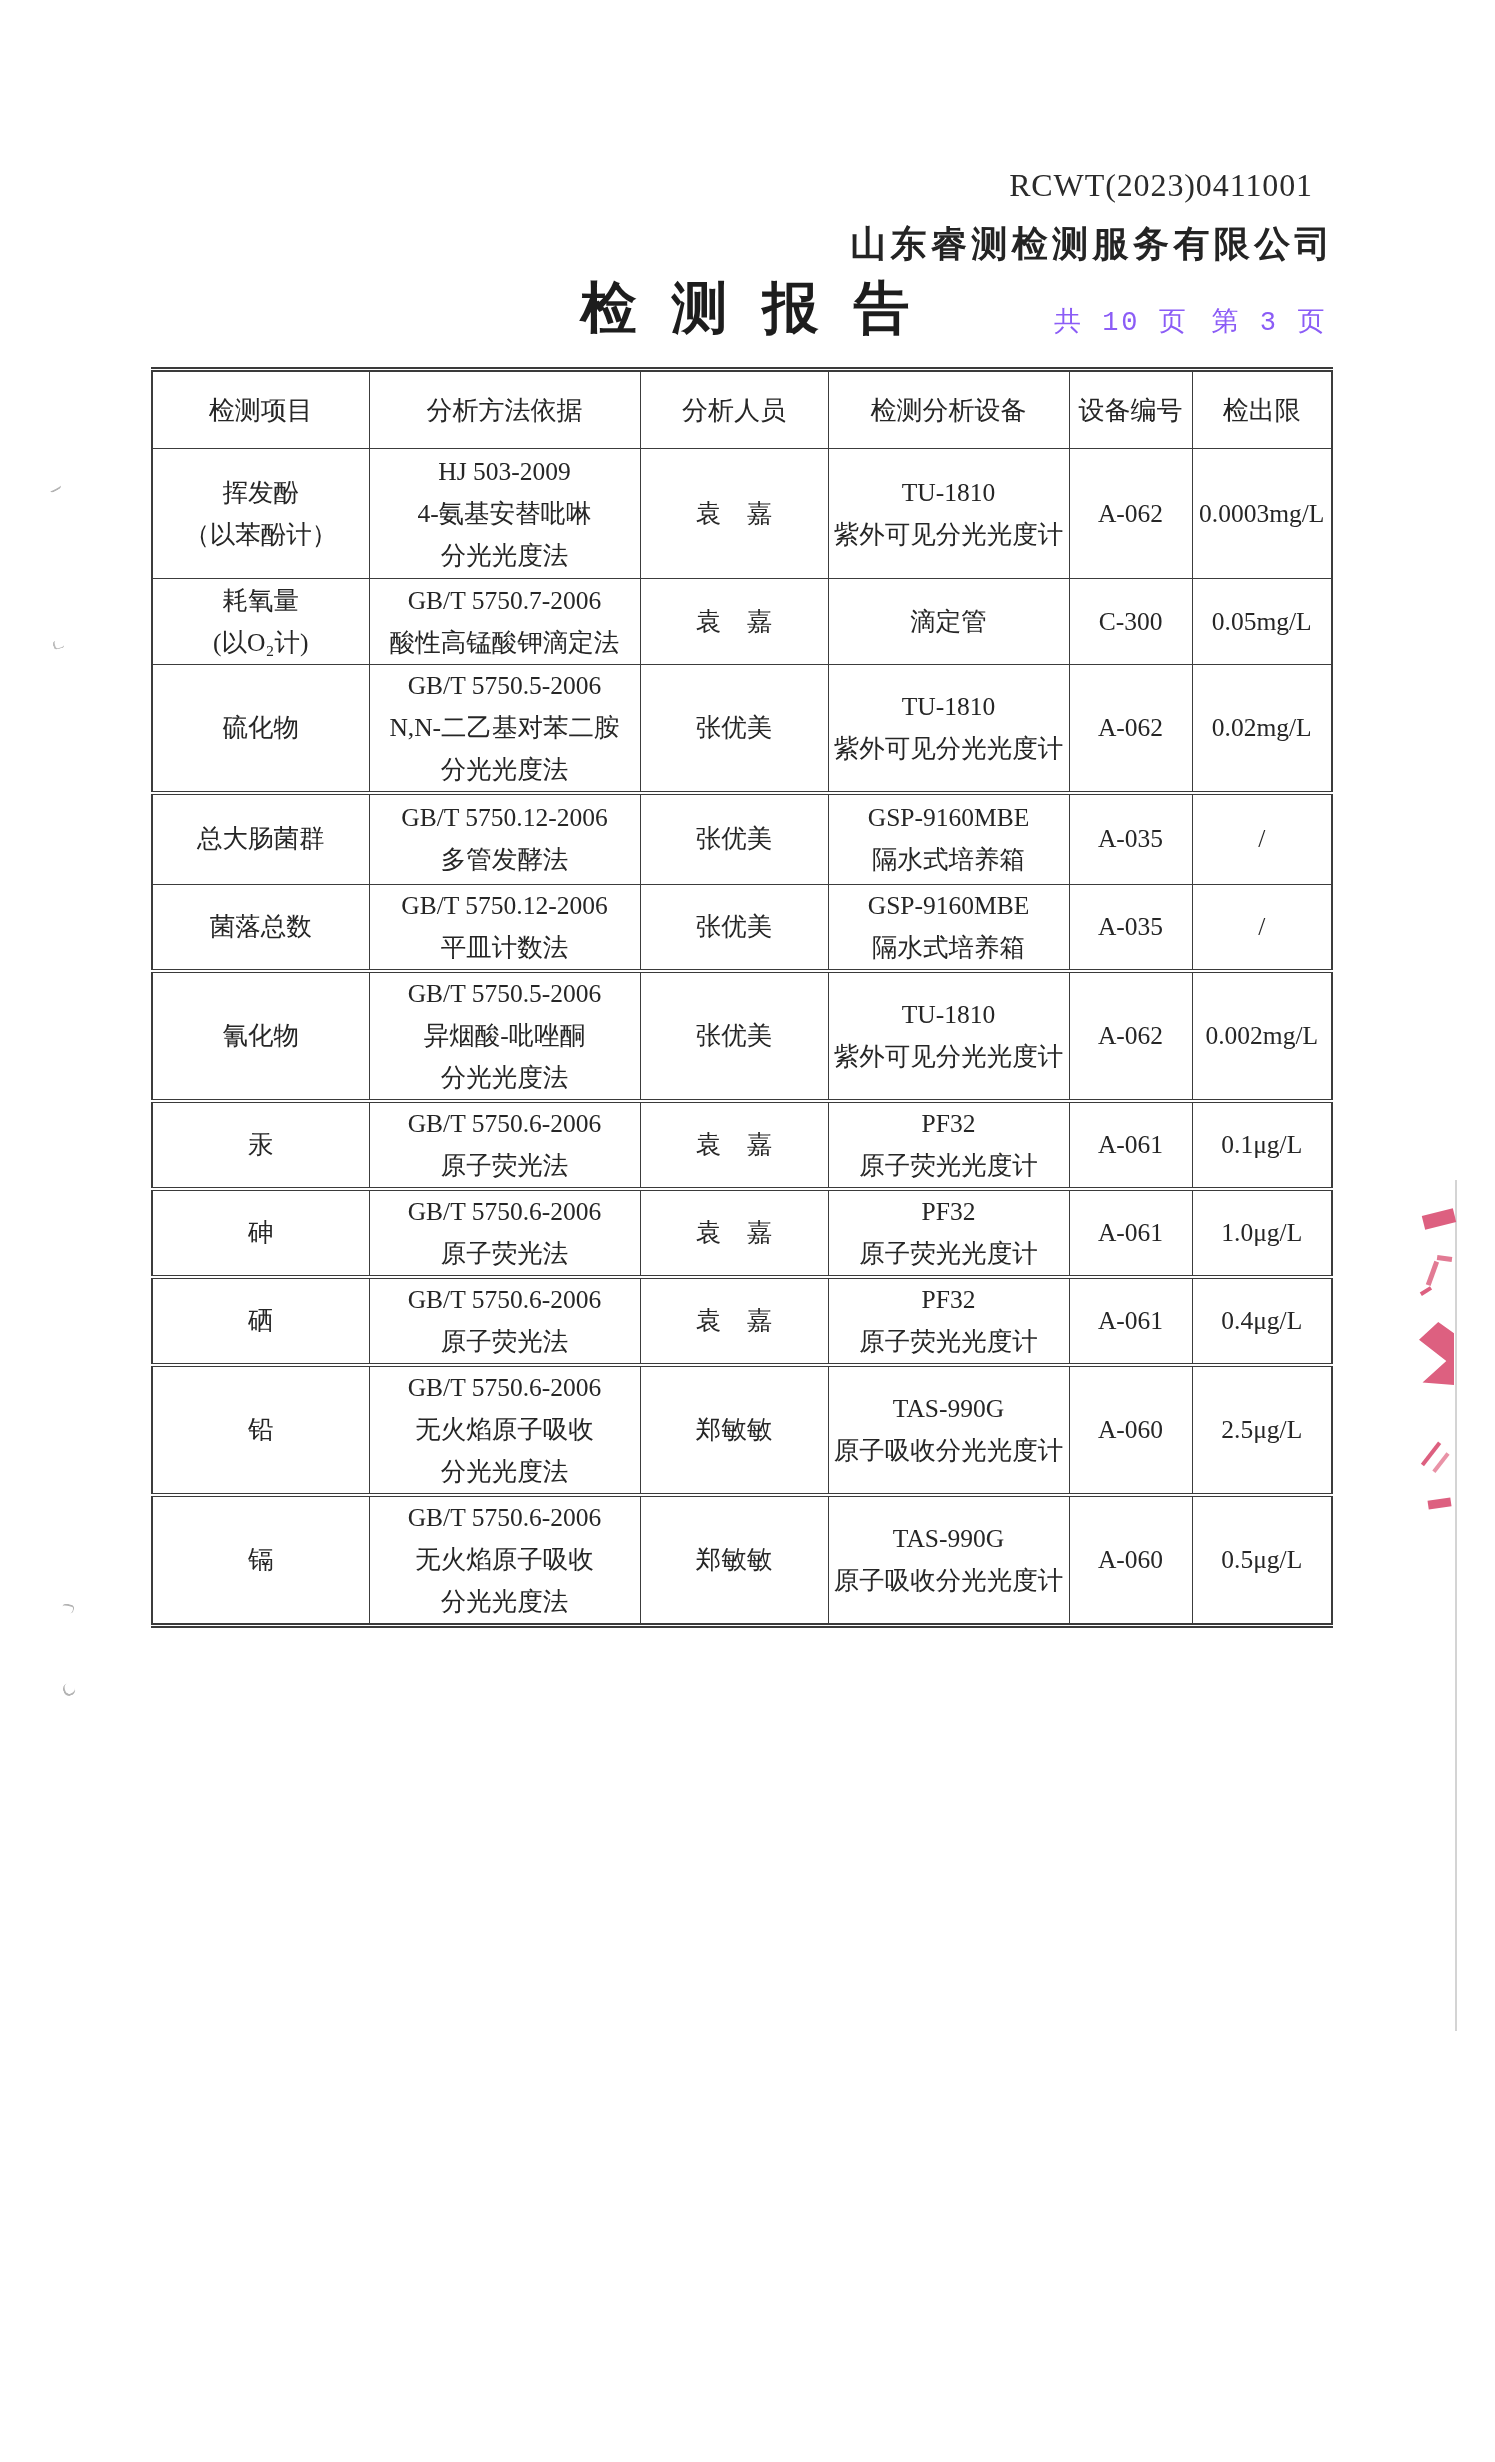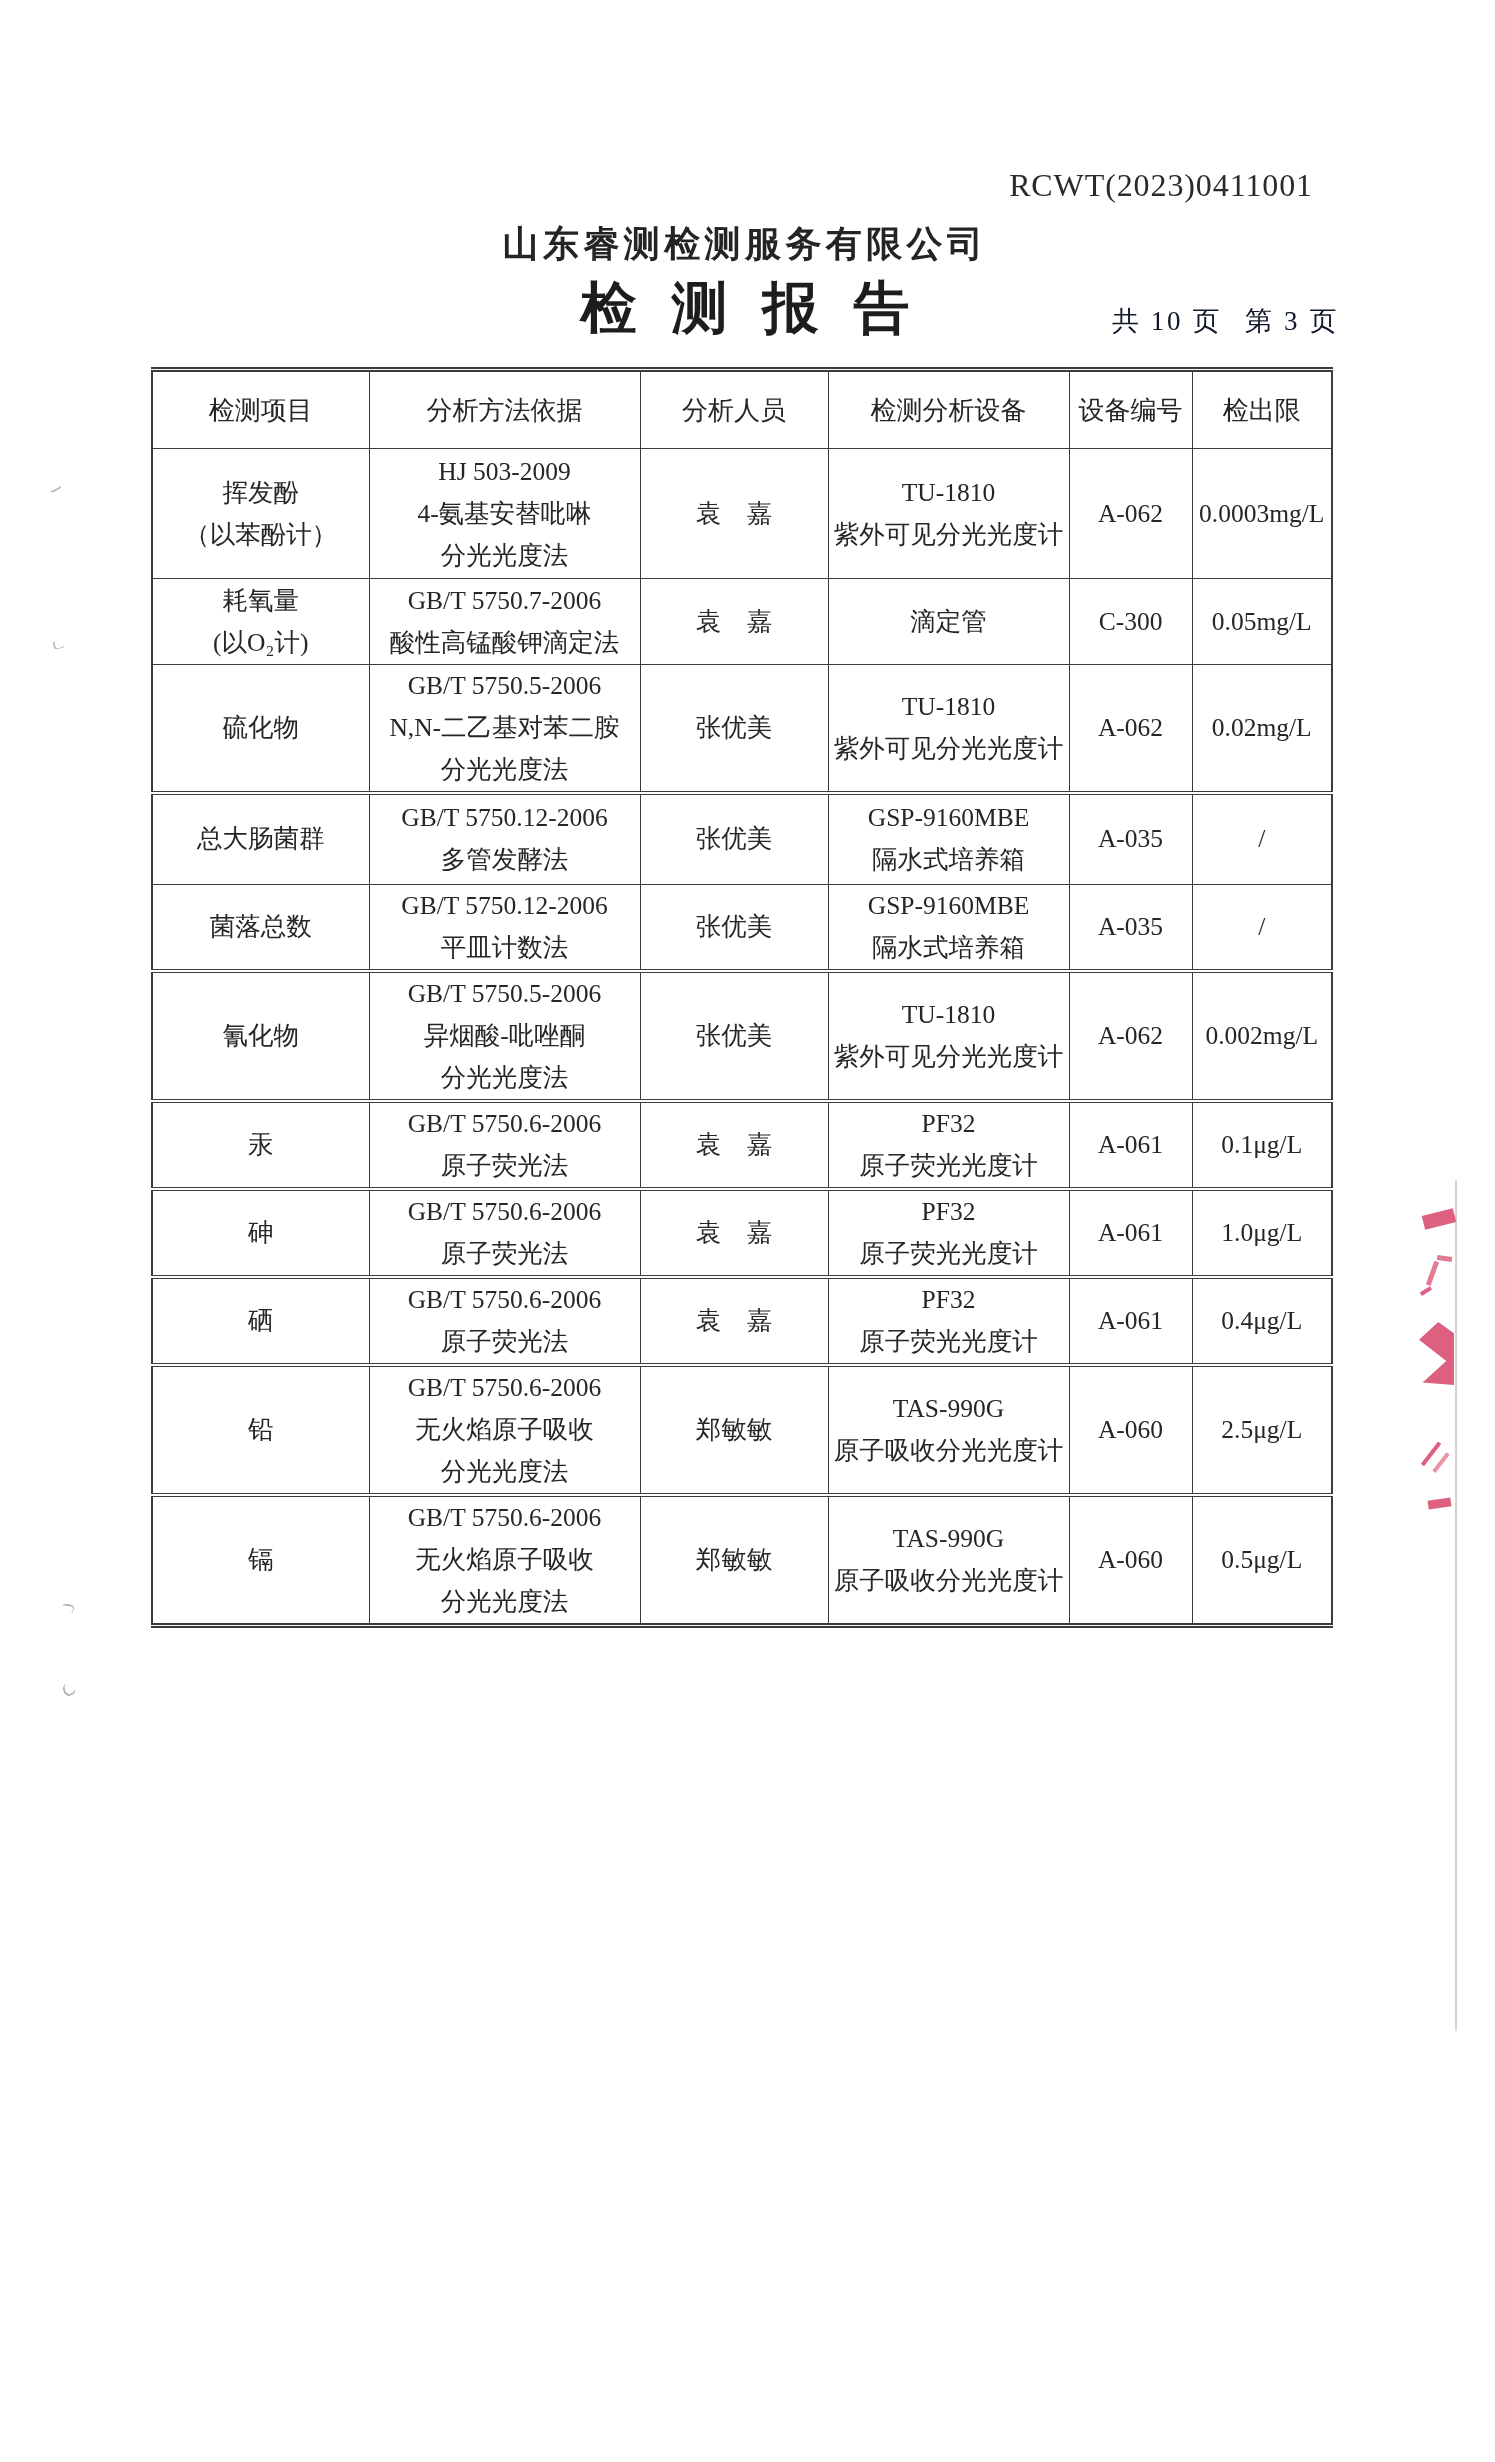--- a/index.html
+++ b/index.html
@@ -8,34 +8,34 @@
     background:#ffffff;color:#262626;
     font-family:"Liberation Serif","DejaVu Serif",serif;
     overflow:hidden;
   }
   .report-no{
     position:absolute;top:167px;right:182px;
     font-size:32px;letter-spacing:0.9px;color:#2b2b2b;
   }
   .company{
     position:absolute;top:220px;left:155px;width:1180px;
-    text-align:center;font-size:36px;font-weight:600;
+    text-align:right;font-size:36px;font-weight:600;
     letter-spacing:4.4px;color:#242424;
   }
   .title-row{
     position:absolute;top:271px;left:155px;width:1180px;
     text-align:center;
   }
   .title{
     font-size:56px;font-weight:700;letter-spacing:35px;
     padding-left:35px;color:#1d1d1d;
   }
   .page-info{
-    position:absolute;top:303px;right:156px;
-    font-size:27px;letter-spacing:2.6px;color:#0f172a;white-space:nowrap;
+    position:absolute;top:303px;right:168px;
+    font-size:27px;letter-spacing:2.6px;color:#8b5cf6;white-space:nowrap;font-family:Liberation Mono, monospace;
   }
   .page-info .sep{display:inline-block;width:23px;}
   table.report{
     position:absolute;left:151px;top:347px;width:1180px;
     border-collapse:collapse;table-layout:fixed;
     border-left:2.2px solid #3c3c3c;border-right:2.2px solid #3c3c3c;
     border-top:5.3px double #3a3a3a;border-bottom:5.3px double #3a3a3a;margin-top:20px;
   }
   .report th,.report td{
     border-left:1.8px solid #3c3c3c;border-right:1.8px solid #3c3c3c;

